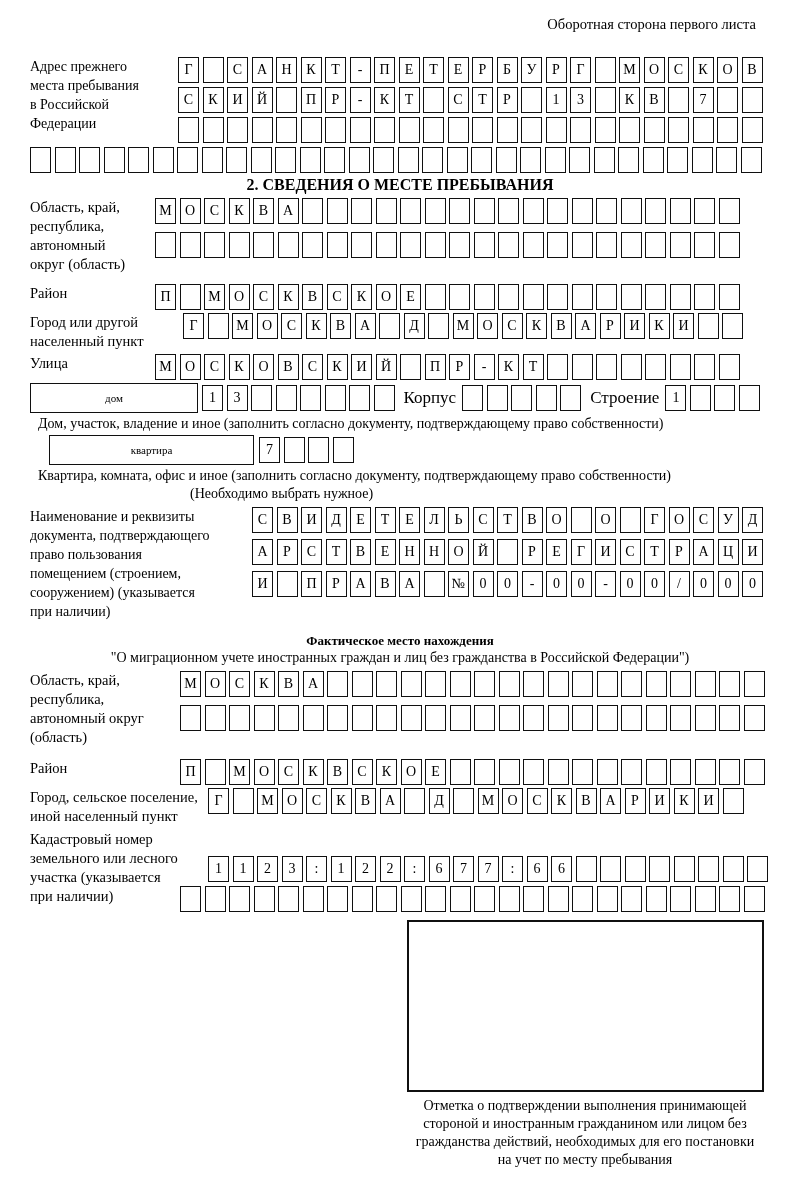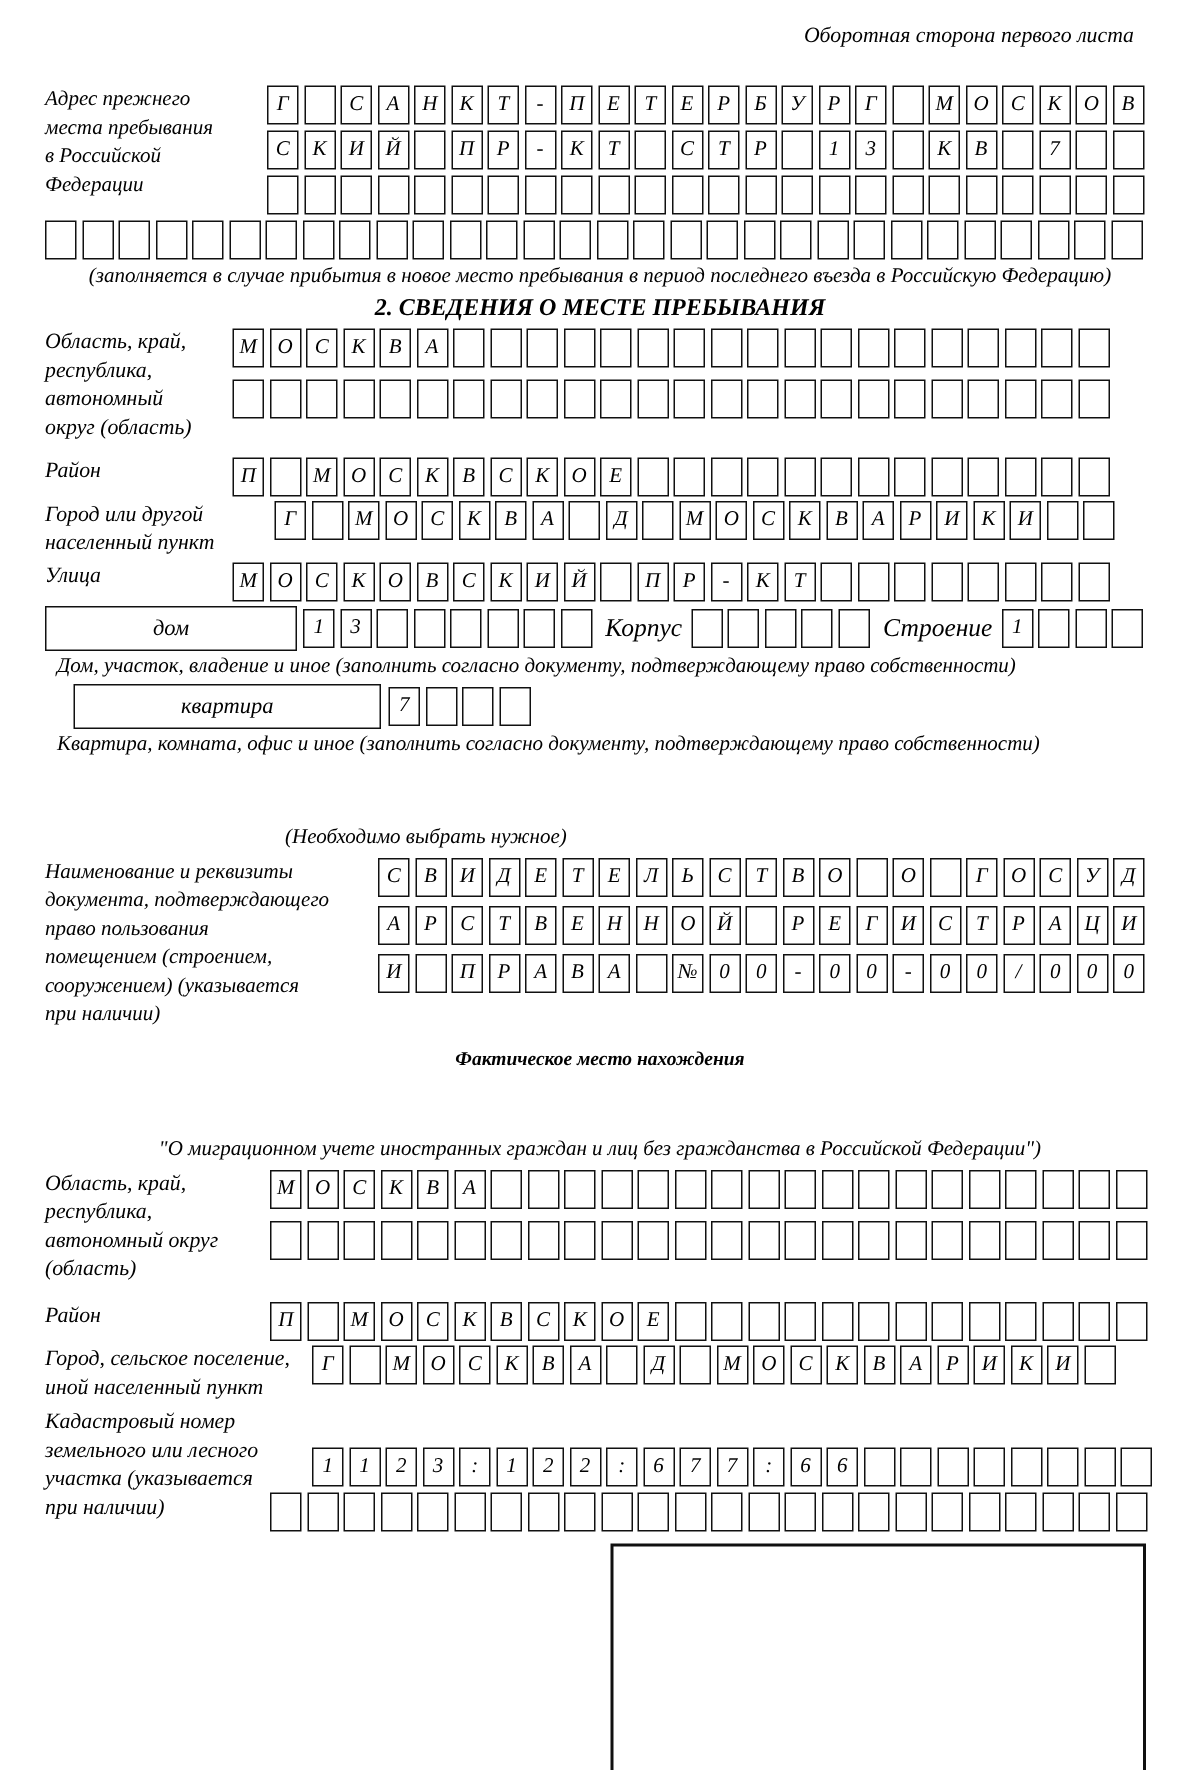--- a/index.html
+++ b/index.html
@@ -1,35 +1,35 @@
 <!DOCTYPE html>
 <html lang="ru"><head>
 <meta charset="utf-8">
 <style>
   html,body{margin:0;padding:0;background:#fff;}
   body{width:800px;height:1180px;overflow:hidden;color:#000;
        font-family:"Liberation Serif", "DejaVu Serif", serif;}
-  .page{box-sizing:border-box;width:800px;height:1084px;padding:16px 30px 10px 30px;font-style:italic;}
+  .page{box-sizing:border-box;width:800px;height:1084px;padding:16px 30px 10px 30px;}
   .header-note{text-align:right;font-size:14.5px;padding-right:14px;margin-bottom:24px;}
   .row{display:flex;align-items:flex-start;}
   .lbl{width:148px;flex:none;font-size:14px;line-height:19px;white-space:pre-line;}
   .lbl2{width:125px;flex:none;font-size:14.5px;line-height:19px;white-space:pre-line;}
   .boxcol{display:flex;flex-direction:column;gap:4px;}
   .boxcol.g8{gap:8px;}
   .boxrow{display:flex;gap:3.5px;}
   .cell{box-sizing:border-box;width:21px;height:26px;border:1.6px solid #101010;
         display:flex;align-items:center;justify-content:center;font-size:14px;flex:none;
         background:#fff;}
   .fullrow{margin-top:4px;}
-  .caption{font-size:14px;line-height:18px;margin-top:44px;}
+  .caption{font-size:14px;line-height:18px;}
   .center{text-align:center;}
   .sec-title{font-size:16px;font-weight:bold;text-align:center;margin-top:3px;}
   .sub-title{font-size:13px;font-weight:bold;text-align:center;margin-top:12px;}
   .wrect{box-sizing:border-box;border:1.6px solid #101010;height:30px;
-         display:flex;align-items:center;justify-content:center;font-size:15px;flex:none;}
+         display:flex;align-items:center;justify-content:center;font-size:11px;flex:none;}
   .inline-lbl{font-size:17px;line-height:28px;flex:none;}
   .chk{box-sizing:border-box;width:24px;height:28px;border:1.6px solid #101010;
        display:flex;align-items:center;justify-content:center;font-size:15px;flex:none;}
   .ind28{margin-left:28px;}
   .mt2{margin-top:2px;padding-left:19px;} .mt3{margin-top:3px;} .mt4{margin-top:4px;} .mt10{margin-top:10px;} .mt12{margin-top:12px;}
   .stamp-wrap{margin-left:340px;width:430px;display:flex;flex-direction:column;
               align-items:center;margin-top:8px;}
   .stamp-box{width:357px;height:172px;border:2px solid #101010;box-sizing:border-box;background:#fff;}
   .stamp-caption{font-size:14px;line-height:18px;text-align:center;margin-top:5px;white-space:pre-line;}
 </style>
@@ -151,21 +151,20 @@
       <span class="cell"></span>
       <span class="cell"></span>
       <span class="cell"></span>
       <span class="cell"></span>
       <span class="cell"></span>
       <span class="cell"></span>
       <span class="cell"></span>
       <span class="cell"></span>
       <span class="cell"></span>
     </div>
-  <div class="caption center mt3">(заполняется в случае прибытия в новое место пребывания в период последнего въезда в Российскую Федерацию)</div>
 
   <div class="sec-title">2. СВЕДЕНИЯ О МЕСТЕ ПРЕБЫВАНИЯ</div>
 
   <div class="row mt4">
     <div class="lbl2">Область, край,
 республика,
 автономный
 округ (область)</div>
     <div class="boxcol g8">
       <div class="boxrow">

